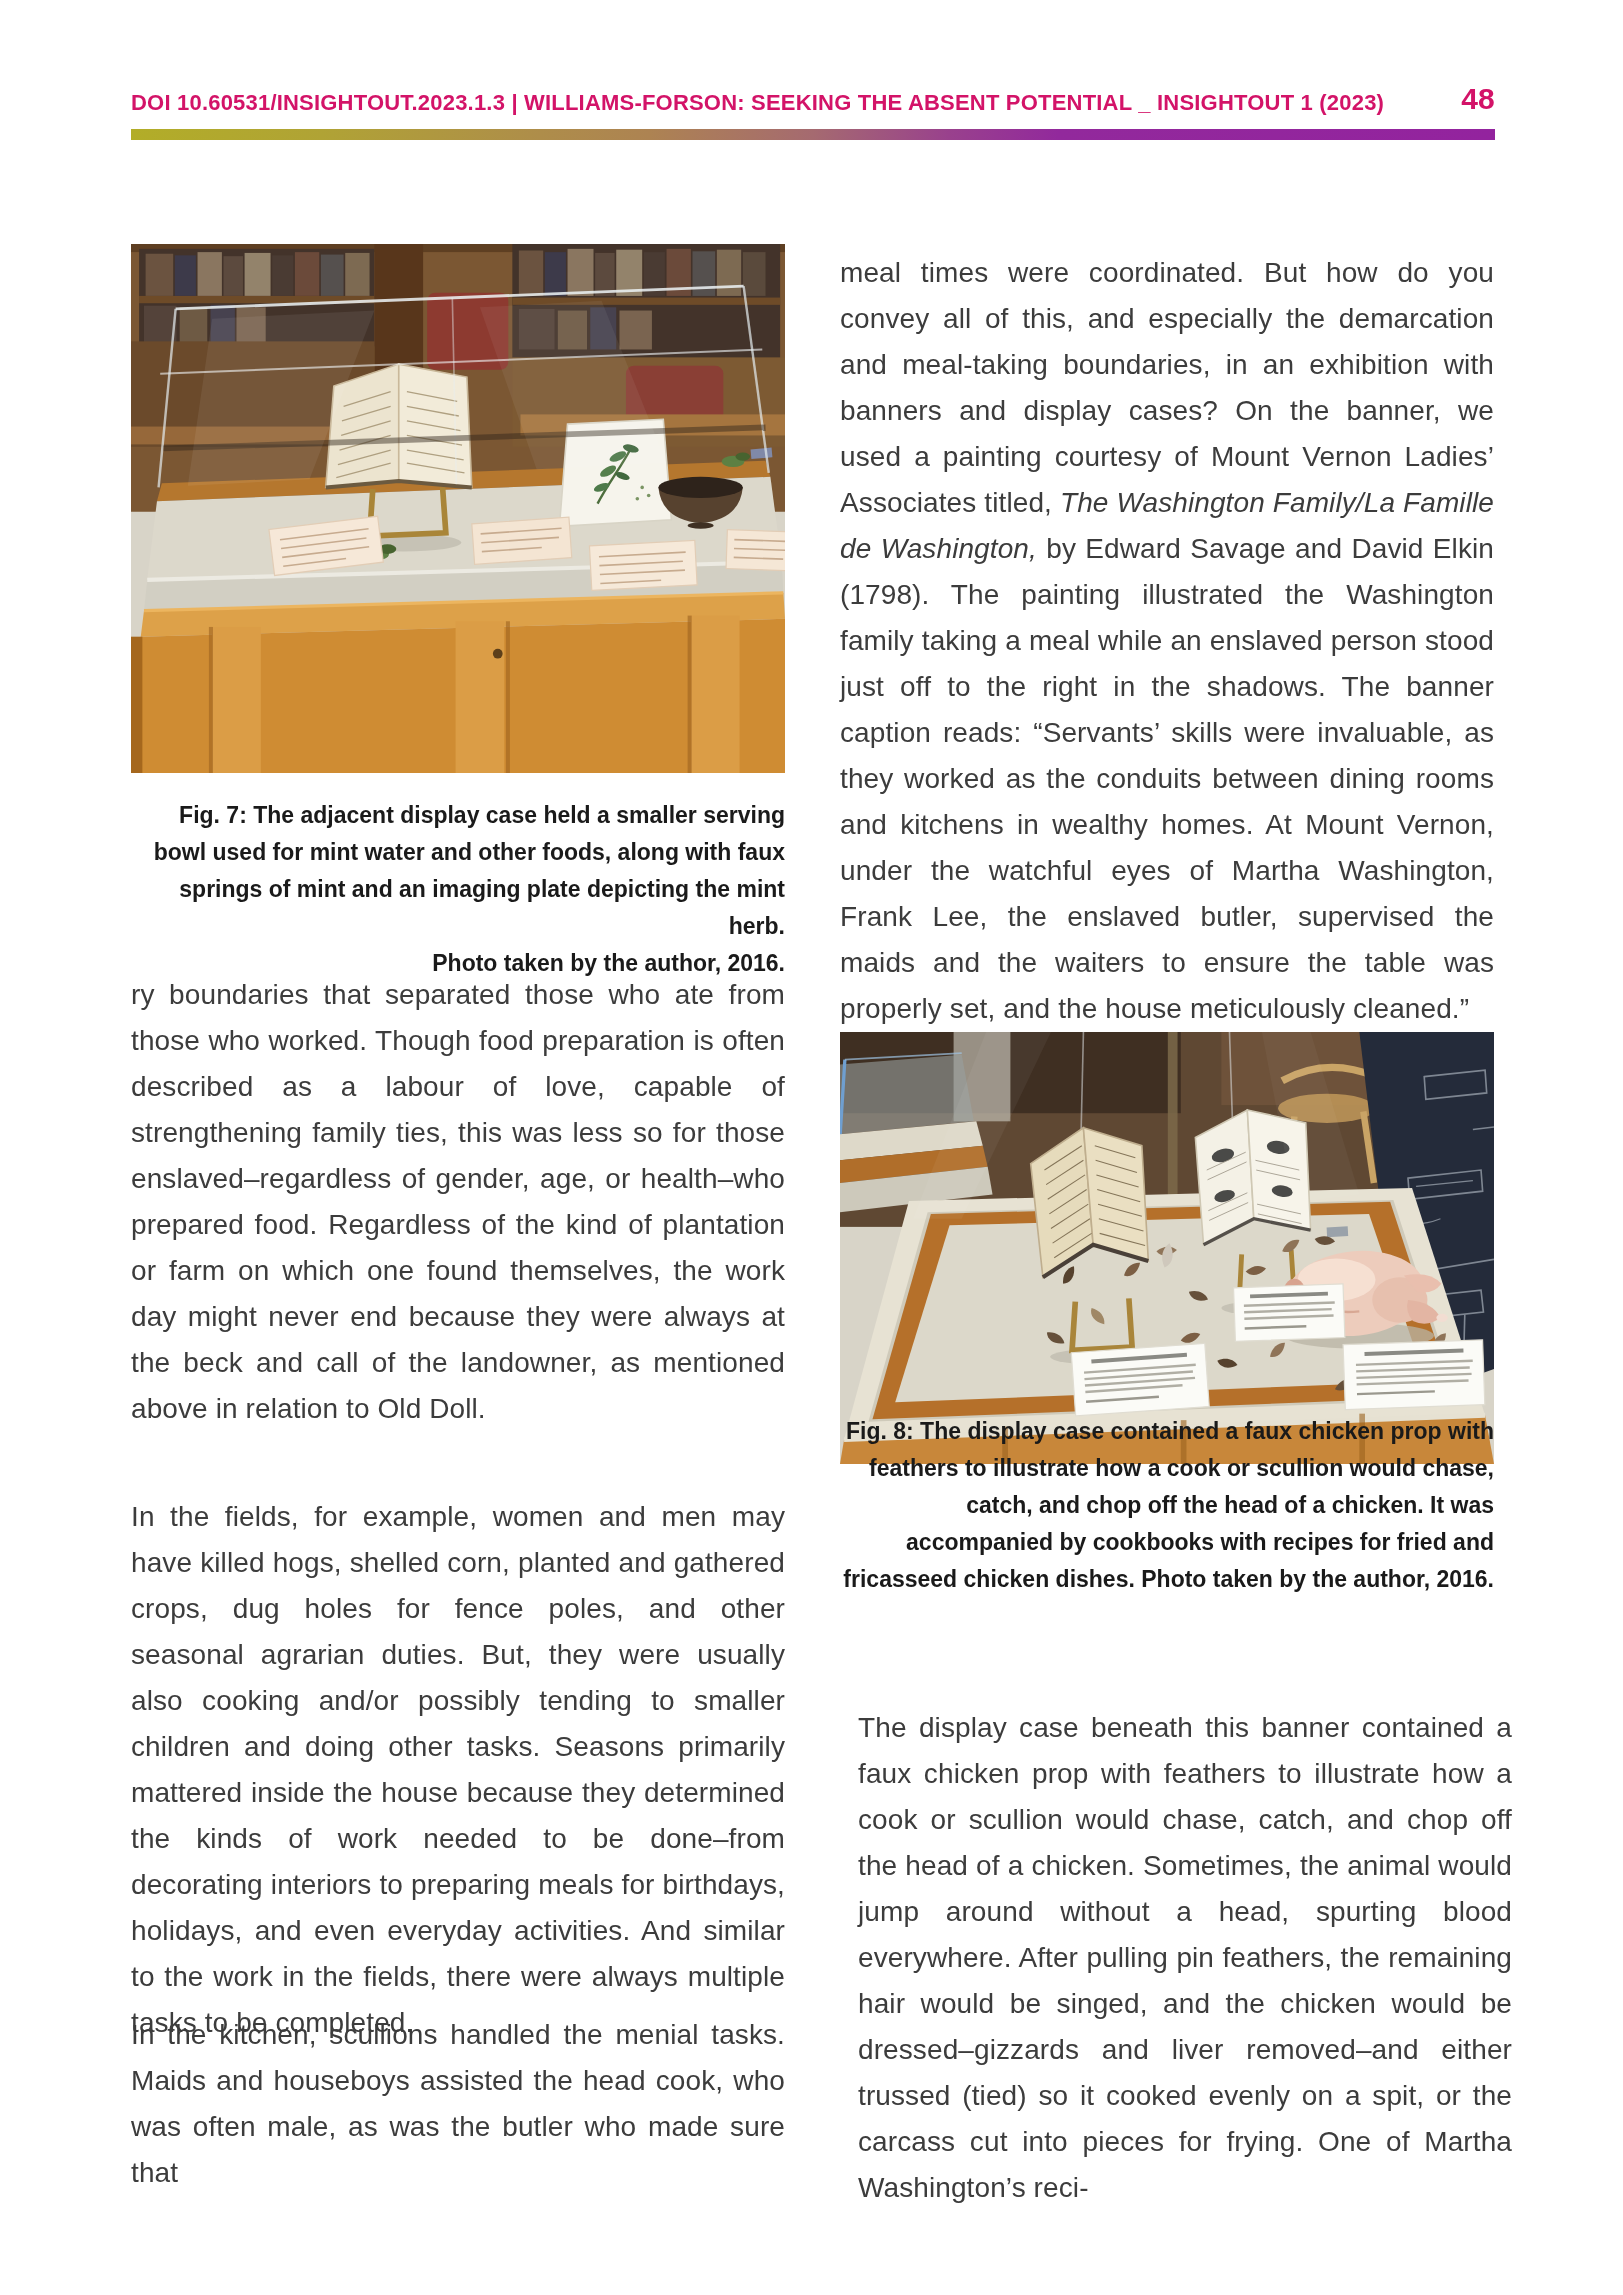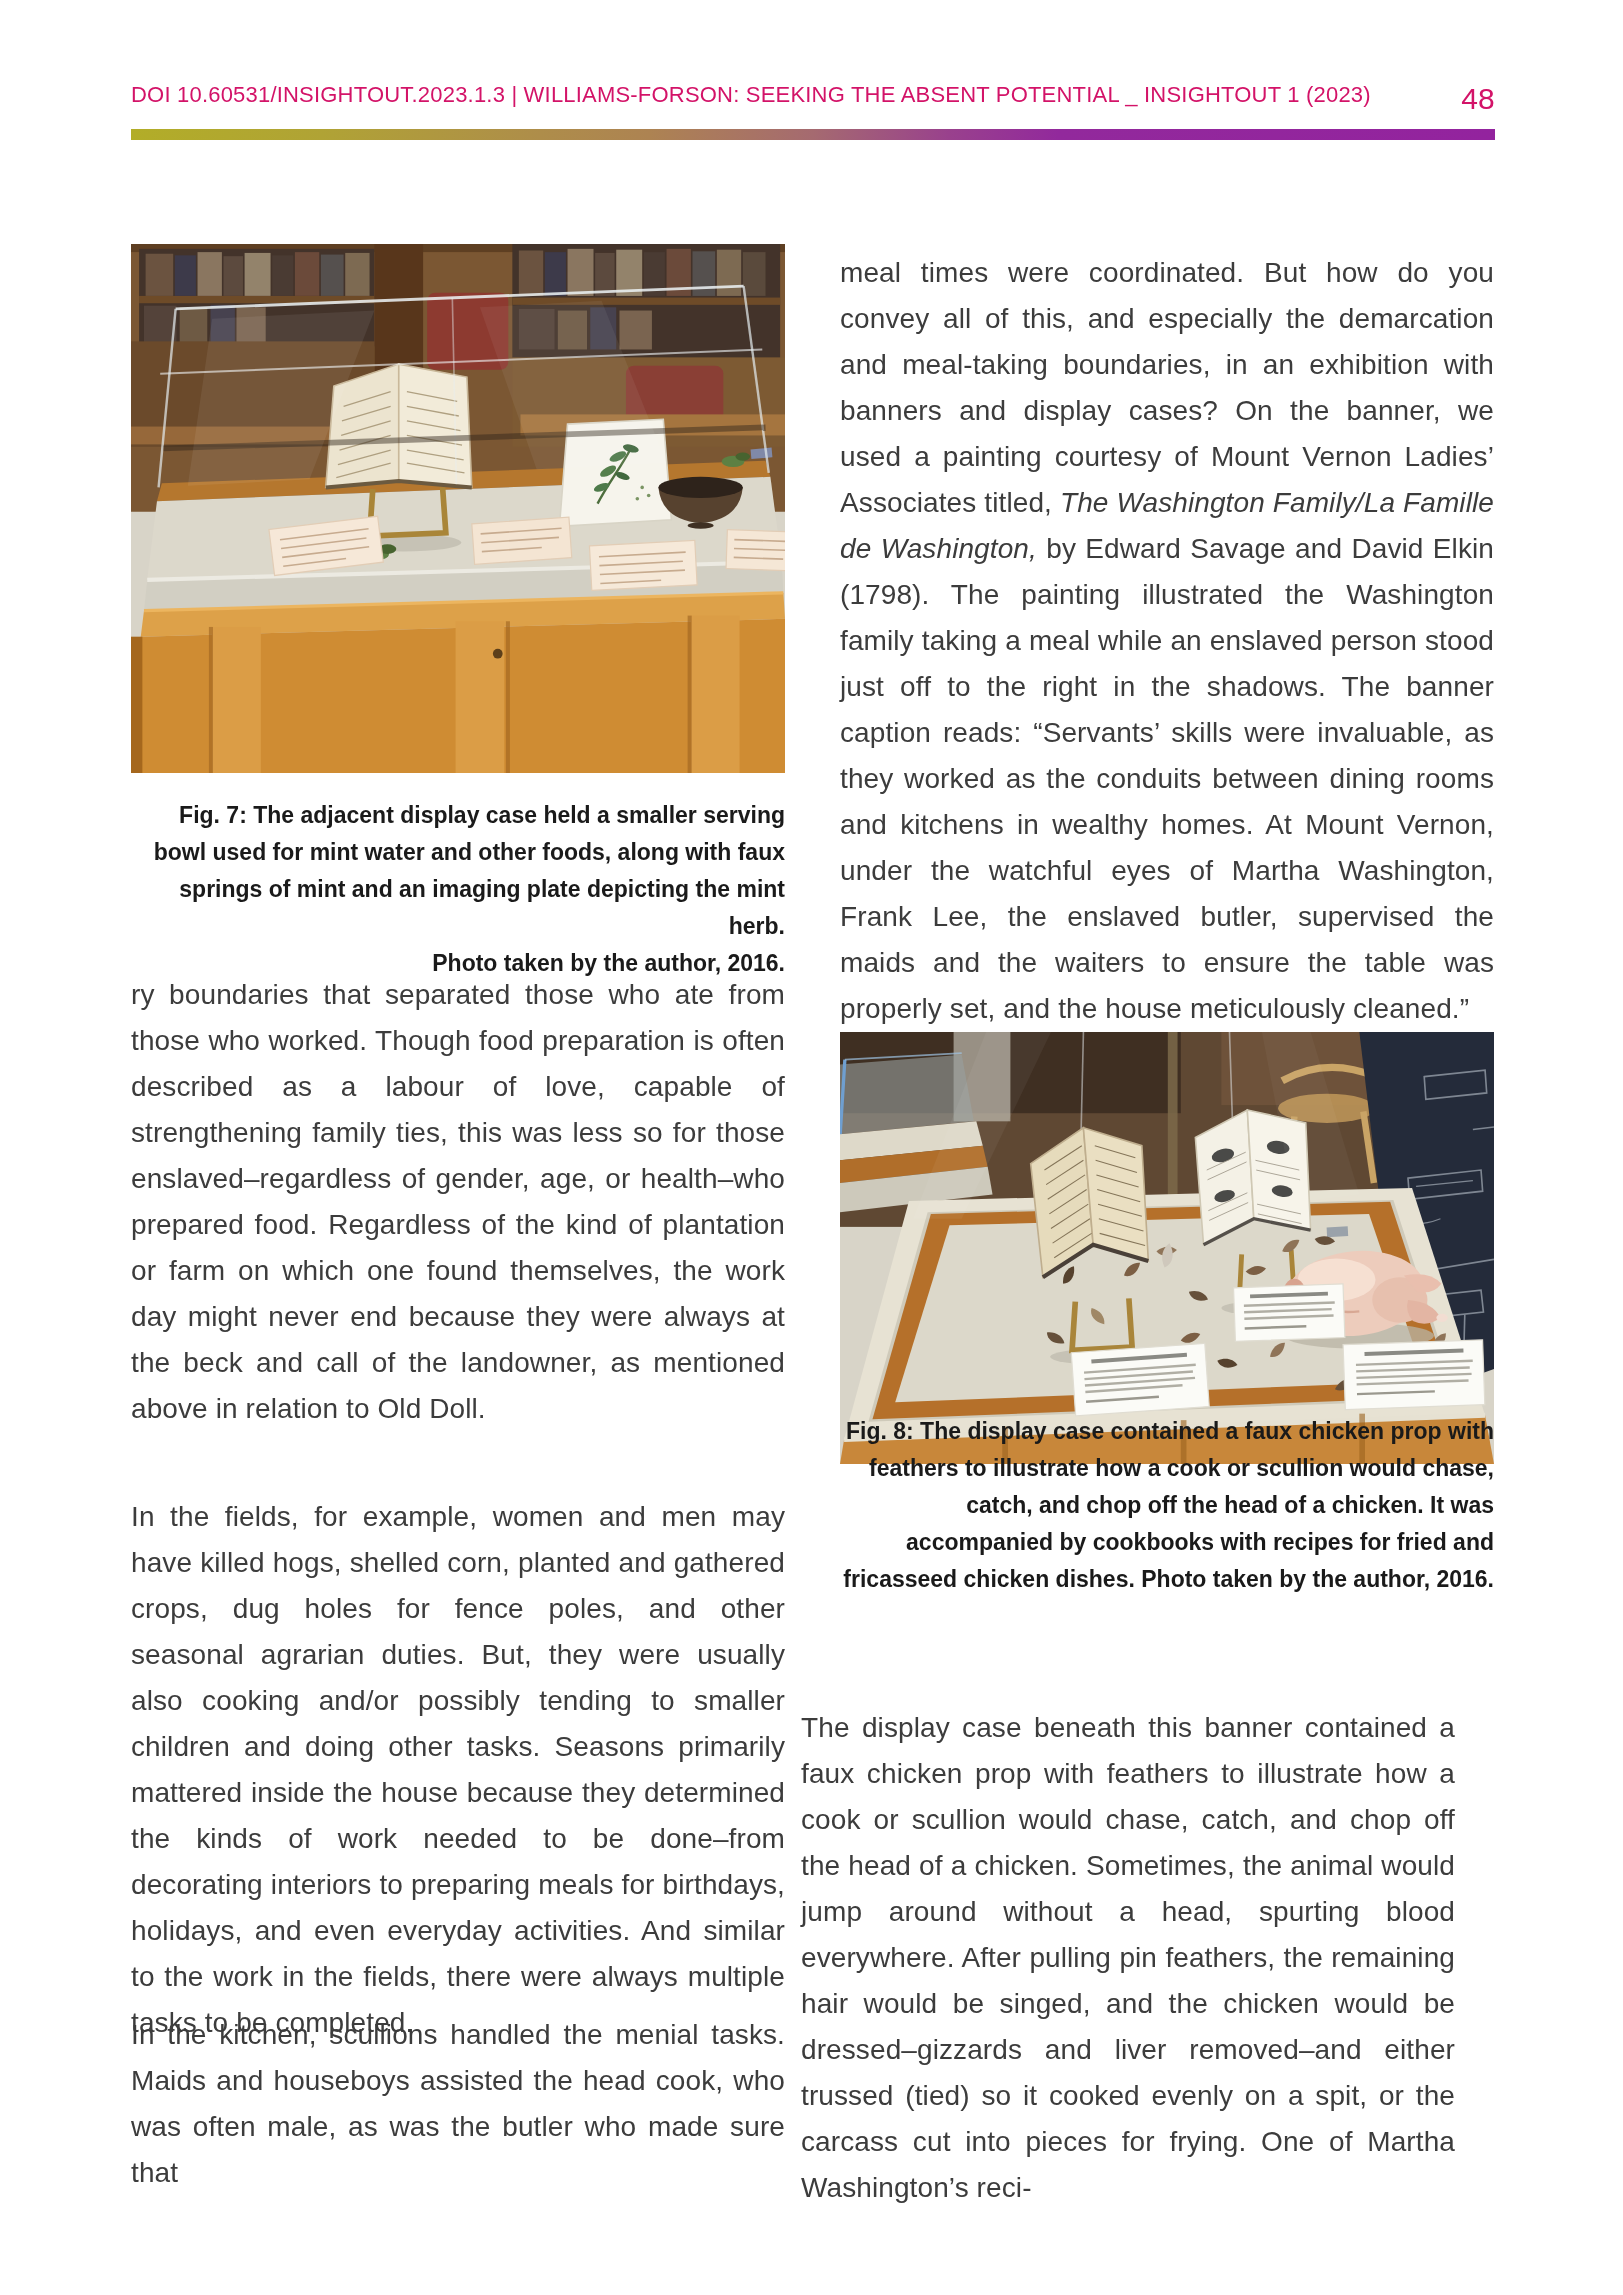--- a/index.html
+++ b/index.html
@@ -1,40 +1,40 @@
 <!DOCTYPE html>
 <html style="font-size:13px"><head>
 <meta charset="utf-8">
 <style>
   html,body{margin:0;padding:0;background:#ffffff;}
   .page{position:relative;width:1623px;height:2295px;background:#ffffff;overflow:hidden;
         font-family:"Liberation Sans",sans-serif;}
   .header-bar{position:absolute;left:131px;top:82px;width:1364px;display:flex;
-        justify-content:space-between;align-items:flex-start;
-        font-weight:normal;font-size:22px;letter-spacing:0.2px;color:#d31368;}
+        justify-content:space-between;align-items:flex-end;
+        font-weight:bold;font-size:22px;letter-spacing:0.2px;color:#d31368;}
   .doi{white-space:nowrap;}
   .pagenum{font-size:30px;}
   .gradient-rule{position:absolute;left:131px;top:129px;width:1364px;height:10.6px;
         background:linear-gradient(90deg,#b2ad28 0%,#b0a335 14%,#ae8d4a 30%,#ad8352 38%,
         #a56a70 50%,#99418d 60%,#92299c 68%,#93239e 100%);}
   .figure{position:absolute;overflow:hidden;background:#d8d4c8;}
   .figure svg{display:block;width:100%;height:100%;}
   #fig7{left:131px;top:244px;width:654px;height:529px;}
   #fig8{left:840px;top:1032px;width:654px;height:432px;}
   .caption{position:absolute;width:654px;font-size:23px;line-height:37px;
         font-weight:bold;color:#1a1a1a;text-align:right;}
   #cap7{left:131px;top:797px;}
   #cap8{left:840px;top:1413px;}
   .para{position:absolute;width:654px;font-size:28px;line-height:46px;color:#3c3c3c;
         text-align:justify;letter-spacing:0.1px;}
   #p-l1{left:131px;top:972px;}
   #p-l2{left:131px;top:1494px;}
   #p-l3{left:131px;top:2012px;}
   #p-r1{left:840px;top:250px;}
-  #p-r2{left:801px;top:1705px;}
+  #p-r2{left:858px;top:1705px;}
   .italic{font-style:italic;}
 </style>
 </head>
 <body>
 
 <div class="page">
 
   <div class="header-bar">
     <span class="doi">DOI 10.60531/INSIGHTOUT.2023.1.3  | WILLIAMS-FORSON: SEEKING THE ABSENT POTENTIAL _ INSIGHTOUT 1 (2023)</span>
     <span class="pagenum">48</span>

